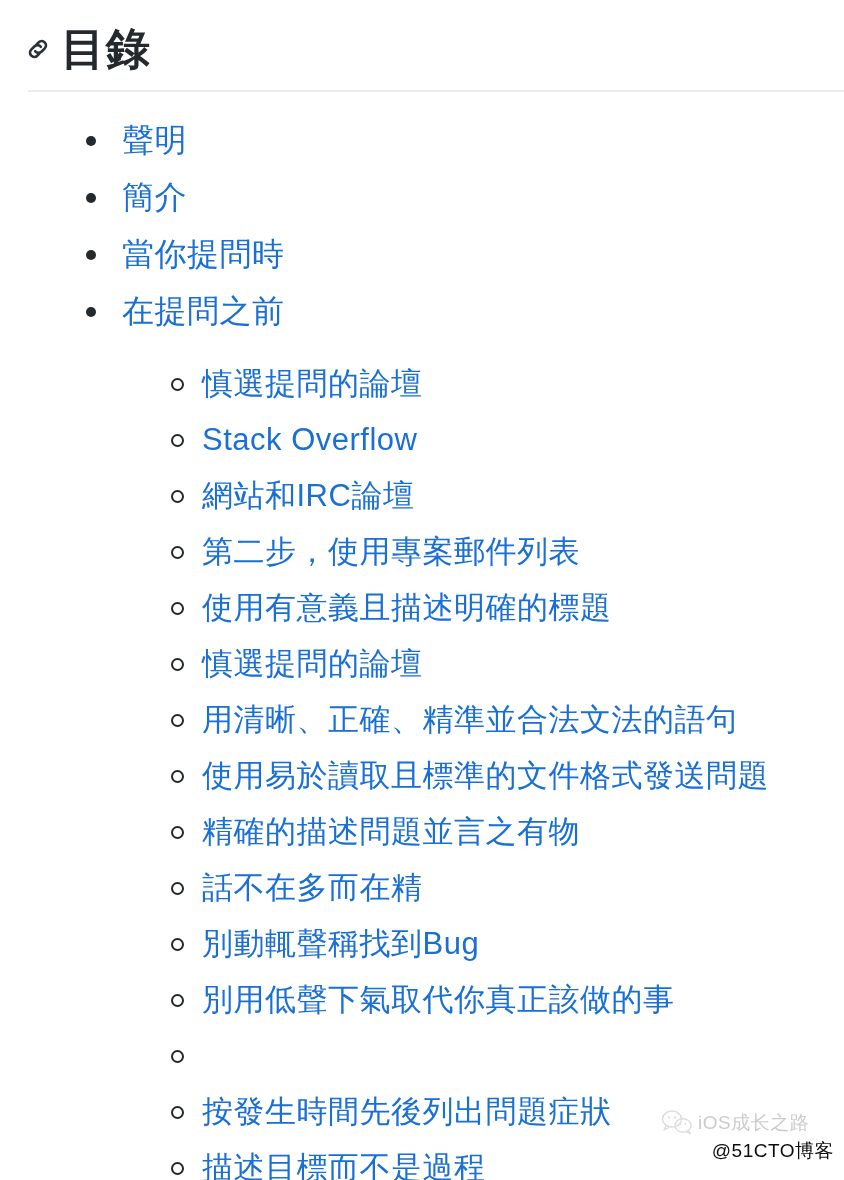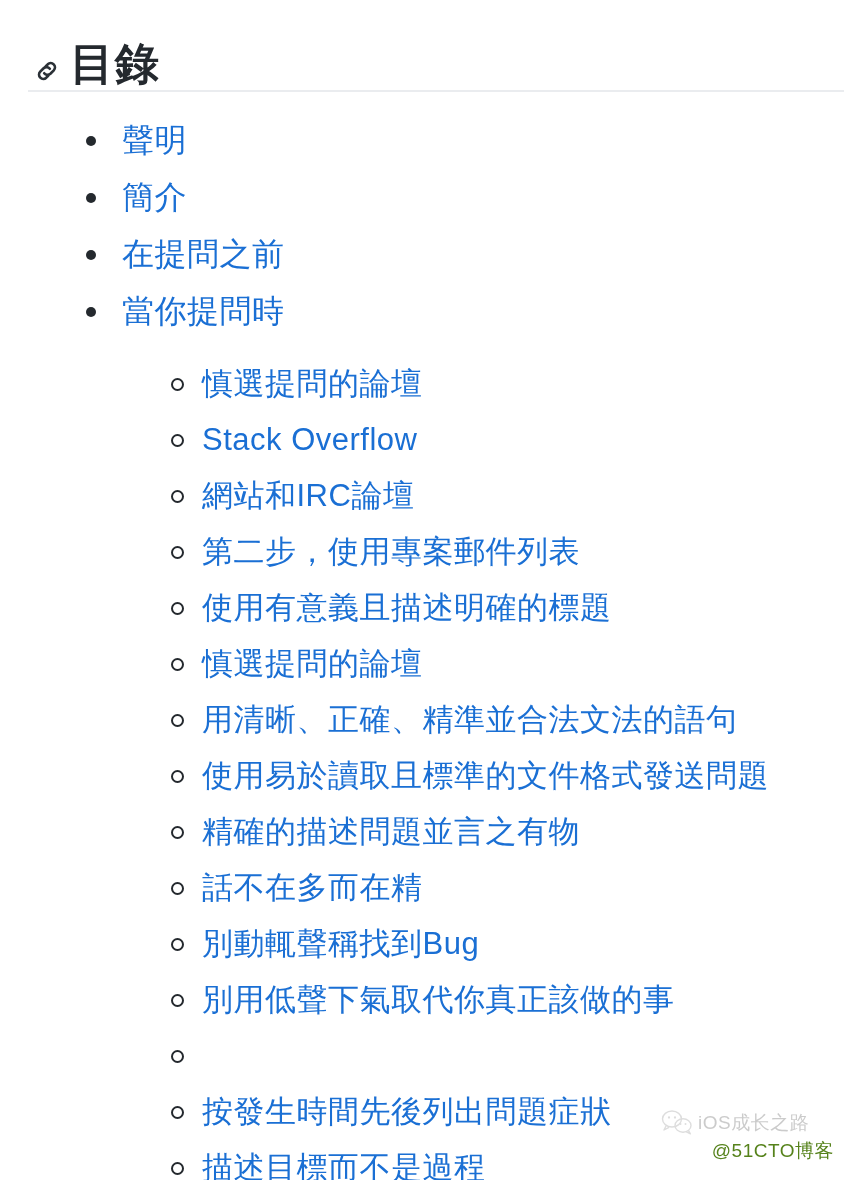--- a/index.html
+++ b/index.html
@@ -12,23 +12,23 @@
     height: 1180px;
     position: relative;
     overflow: hidden;
     font-family: "Liberation Sans", "DejaVu Sans", sans-serif;
     -webkit-font-smoothing: antialiased;
   }
 
   
   .toc-header {
     display: flex;
-    align-items: flex-end;
-    padding: 0;
-    margin: 16px;
+    align-items: center;
+    padding: 0;
+    margin: 7px;
     position: absolute;
     left: 16px;
     top: 14px;
     height: 56px;
   }
   .anchor-link {
     display: inline-flex;
     align-items: center;
     justify-content: center;
     width: 30px;
@@ -142,21 +142,21 @@
   .wm-logo svg { display: block; }
   .wm-brand {
     font-size: 19px;
     color: #c9c9c9;
     white-space: nowrap;
     letter-spacing: 0.5px;
   }
   .wm-sub {
     text-align: right;
     font-size: 19px;
-    color: #4d7c0f;
+    color: #000000;
     letter-spacing: 0.5px;
     white-space: nowrap;
     padding-right: 2px;
     margin-top: -2px;
   }
 </style>
 </head>
 <body>
 
 <div class="toc-header">
@@ -178,26 +178,26 @@
     <a class="toc-link">聲明</a>
   </li>
 
   <li class="lvl1-item">
     <span class="bullet-disc"></span>
     <a class="toc-link">簡介</a>
   </li>
 
   <li class="lvl1-item">
     <span class="bullet-disc"></span>
+    <a class="toc-link">當你提問時</a>
+  </li>
+
+  <li class="lvl1-item">
+    <span class="bullet-disc"></span>
     <a class="toc-link">在提問之前</a>
-  </li>
-
-  <li class="lvl1-item">
-    <span class="bullet-disc"></span>
-    <a class="toc-link">當你提問時</a>
   </li>
 
   <ul class="sub-list">
     <li class="lvl2-item">
       <span class="bullet-ring"></span>
       <a class="toc-link">慎選提問的論壇</a>
     </li>
     <li class="lvl2-item">
       <span class="bullet-ring"></span>
       <a class="toc-link">Stack Overflow</a>

